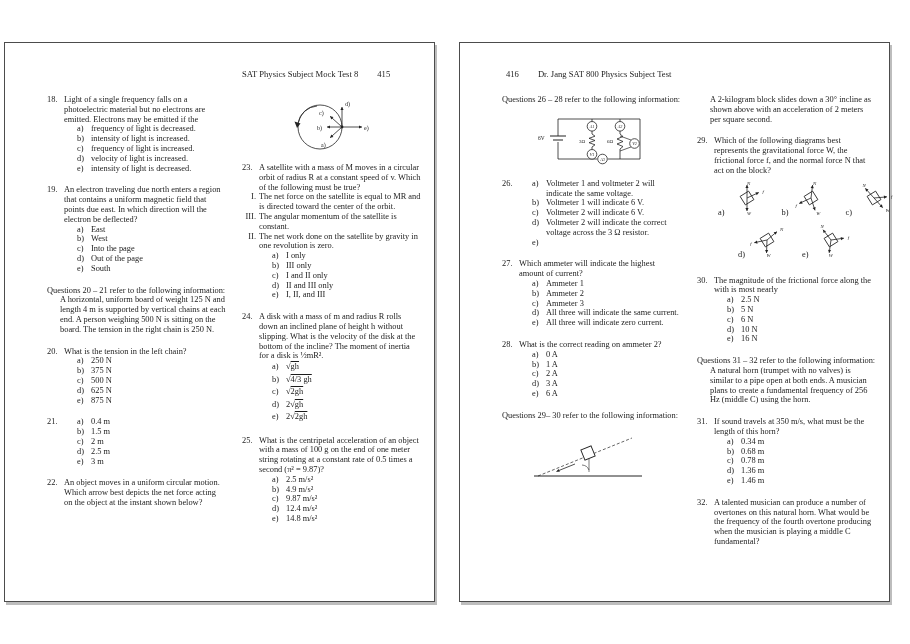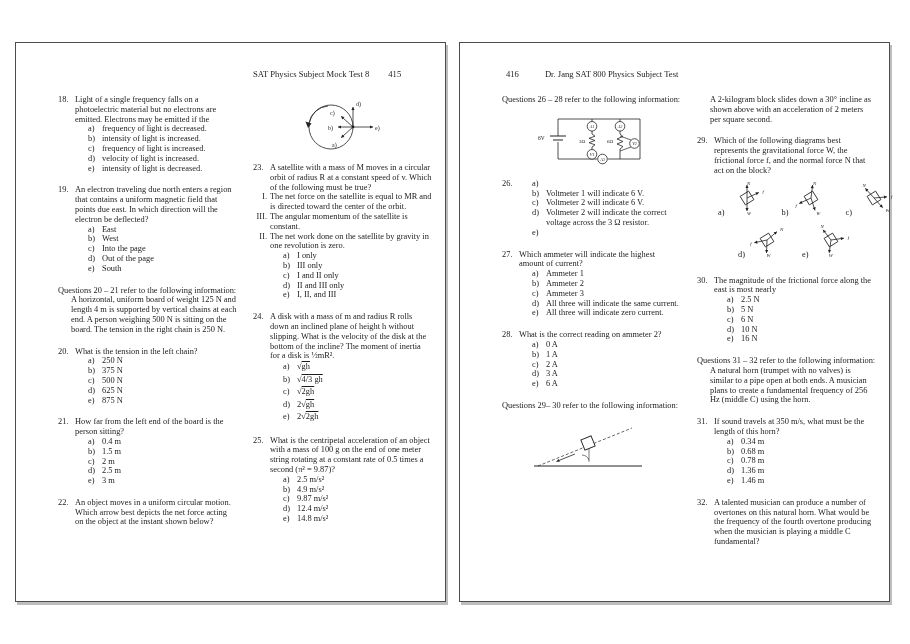--- a/index.html
+++ b/index.html
@@ -4,25 +4,25 @@
 <style>
   html,body{margin:0;padding:0;}
   body{
     width:910px;height:644px;position:relative;background:#ffffff;
     font-family:"Liberation Serif", serif;color:#1c1c1c;overflow:hidden;
   }
   .page{
     position:absolute;top:42px;width:429px;height:558px;background:#fff;
     border:1.5px solid #4c4c4c;box-shadow:2px 3px 0 #bdbdbd;
   }
-  #page-left{left:15px}
+  #page-left{left:4px}
   #page-right{left:459px}
   .pheader{position:absolute;top:26px;font-size:8.6px;display:flex;white-space:nowrap;}
   #page-left .pheader{left:237px;gap:19px}
-  #page-right .pheader{left:46px;gap:26px}
+  #page-right .pheader{left:46px;gap:19px}
   .cols{position:absolute;top:52px;left:0;display:flex;padding-left:42px;gap:16px;}
   .col{width:179px;flex:none;font-size:8.4px;line-height:9.8px;}
   .q{display:flex;margin-bottom:12px;}
   .qnum{width:17px;flex:none;}
   .qbody{flex:1;min-width:0;}
   .opt{display:flex;padding-left:13px;}
   .olabel{width:14px;flex:none;}
   .otext{flex:1;}
   .opt.tall{line-height:12.5px;}
   .rad{text-decoration:overline;}
@@ -130,21 +130,20 @@
             </div>
             <div class="opt">
               <span class="olabel">e)</span>
               <span class="otext">875 N</span>
             </div>
           </div>
         </div>
         <div class="q">
           <div class="qnum">21.</div>
           <div class="qbody">
-            <div class="qtext">How far from the left end of the board is the person sitting?</div>
             <div class="opt">
               <span class="olabel">a)</span>
               <span class="otext">0.4 m</span>
             </div>
             <div class="opt">
               <span class="olabel">b)</span>
               <span class="otext">1.5 m</span>
             </div>
             <div class="opt">
               <span class="olabel">c)</span>
@@ -319,20 +318,21 @@
               <circle cx="66.5" cy="50" r="4.8" fill="#fff" stroke="#222" stroke-width="0.8"></circle>
               <text x="66.5" y="51.6" font-size="4.2" font-style="italic" text-anchor="middle" fill="#222">A3</text>
             </svg>
           </div>
         </div>
         <div class="q">
           <div class="qnum">26.</div>
           <div class="qbody">
             <div class="opt">
               <span class="olabel">a)</span>
+              <span class="otext">Voltmeter 1 and voltmeter 2 will indicate the same voltage.</span>
             </div>
             <div class="opt">
               <span class="olabel">b)</span>
               <span class="otext">Voltmeter 1 will indicate 6 V.</span>
             </div>
             <div class="opt">
               <span class="olabel">c)</span>
               <span class="otext">Voltmeter 2 will indicate 6 V.</span>
             </div>
             <div class="opt">
@@ -508,21 +508,21 @@
                     </svg>
                   </span>
                 </span>
               </div>
             </div>
           </div>
         </div>
         <div class="q">
           <div class="qnum">30.</div>
           <div class="qbody">
-            <div class="qtext">The magnitude of the frictional force along the east is most nearly</div>
+            <div class="qtext">The magnitude of the frictional force along the with is most nearly</div>
             <div class="opt">
               <span class="olabel">a)</span>
               <span class="otext">2.5 N</span>
             </div>
             <div class="opt">
               <span class="olabel">b)</span>
               <span class="otext">5 N</span>
             </div>
             <div class="opt">
               <span class="olabel">c)</span>

